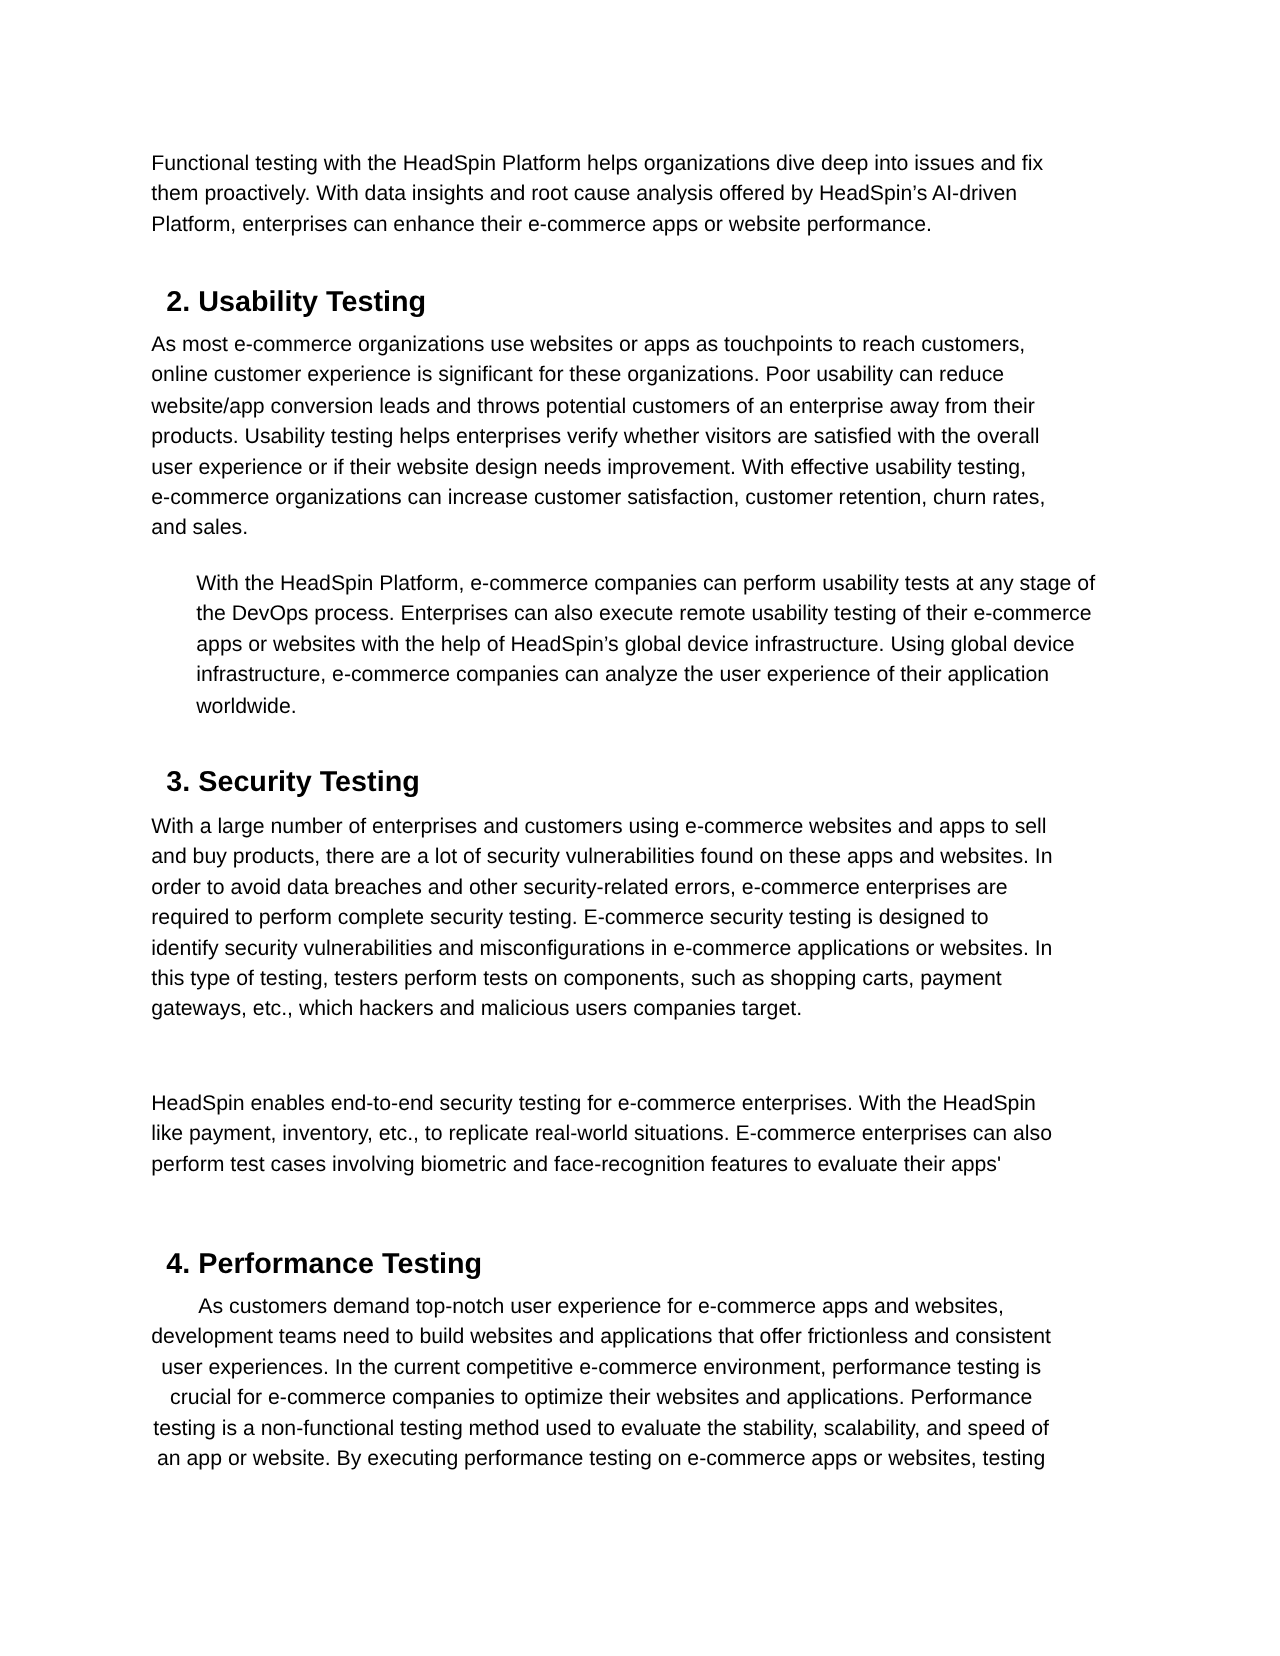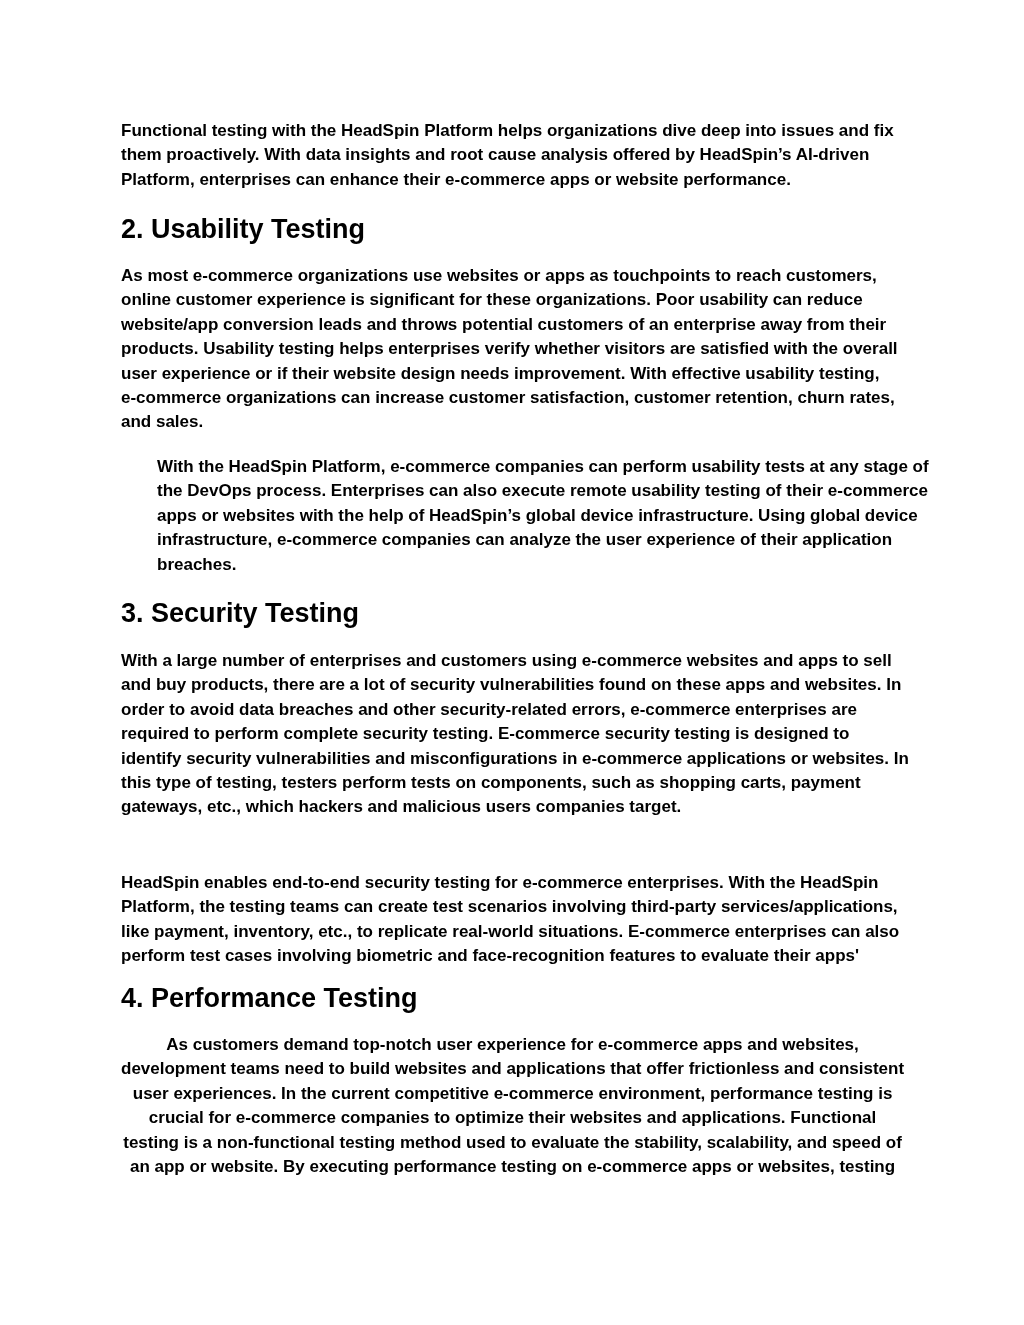--- a/index.html
+++ b/index.html
@@ -22,25 +22,24 @@
     width: 800px;
   }
   .para {
     margin: 0;
     font-size: 17px;
     line-height: 24.4px;
   }
   .para .line {
     display: block;
     white-space: nowrap;
-    font-weight: bold;
   }
   .heading {
-    margin: 0;
-    font-size: 27px;
+    margin: 12px;
+    font-size: 23px;
     font-weight: bold;
     line-height: 26px;
   }
 </style>
 </head>
 <body>
 
 <div class="page">
 
   <p class="para" style="position:absolute; top:0px; left:0;">
@@ -59,46 +58,45 @@
     <span class="line">user experience or if their website design needs improvement. With effective usability testing,</span>
     <span class="line">e-commerce organizations can increase customer satisfaction, customer retention, churn rates,</span>
     <span class="line">and sales.</span>
   </p>
 
   <p class="para" style="position:absolute; top:336px; left:0;margin-left:36px;">
     <span class="line">With the HeadSpin Platform, e-commerce companies can perform usability tests at any stage of</span>
     <span class="line">the DevOps process. Enterprises can also execute remote usability testing of their e-commerce</span>
     <span class="line">apps or websites with the help of HeadSpin’s global device infrastructure. Using global device</span>
     <span class="line">infrastructure, e-commerce companies can analyze the user experience of their application</span>
-    <span class="line">breaches.</span>
+    <span class="line">worldwide.</span>
   </p>
 
   <h2 class="heading" style="position:absolute; top:481px; left:0;">3. Security Testing</h2>
 
   <p class="para" style="position:absolute; top:530px; left:0;">
     <span class="line">With a large number of enterprises and customers using e-commerce websites and apps to sell</span>
     <span class="line">and buy products, there are a lot of security vulnerabilities found on these apps and websites. In</span>
     <span class="line">order to avoid data breaches and other security-related errors, e-commerce enterprises are</span>
     <span class="line">required to perform complete security testing. E-commerce security testing is designed to</span>
     <span class="line">identify security vulnerabilities and misconfigurations in e-commerce applications or websites. In</span>
     <span class="line">this type of testing, testers perform tests on components, such as shopping carts, payment</span>
     <span class="line">gateways, etc., which hackers and malicious users companies target.</span>
   </p>
 
   <p class="para" style="position:absolute; top:720px; left:0;margin-top:32px;">
     <span class="line">HeadSpin enables end-to-end security testing for e-commerce enterprises. With the HeadSpin</span>
-    <span class="line">Platform, the testing teams can create test scenarios involving third-party services/applications,</span>
     <span class="line">like payment, inventory, etc., to replicate real-world situations. E-commerce enterprises can also</span>
     <span class="line">perform test cases involving biometric and face-recognition features to evaluate their apps'</span>
   </p>
 
   <h2 class="heading" style="position:absolute; top:866px; left:0;">4. Performance Testing</h2>
 
   <p class="para" style="position:absolute; top:914px; left:0;text-align:center;">
     <span class="line">As customers demand top-notch user experience for e-commerce apps and websites,</span>
     <span class="line">development teams need to build websites and applications that offer frictionless and consistent</span>
     <span class="line">user experiences. In the current competitive e-commerce environment, performance testing is</span>
-    <span class="line">crucial for e-commerce companies to optimize their websites and applications. Functional</span>
+    <span class="line">crucial for e-commerce companies to optimize their websites and applications. Performance</span>
     <span class="line">testing is a non-functional testing method used to evaluate the stability, scalability, and speed of</span>
     <span class="line">an app or website. By executing performance testing on e-commerce apps or websites, testing</span>
   </p>
 
 </div>
 
 </body></html>

